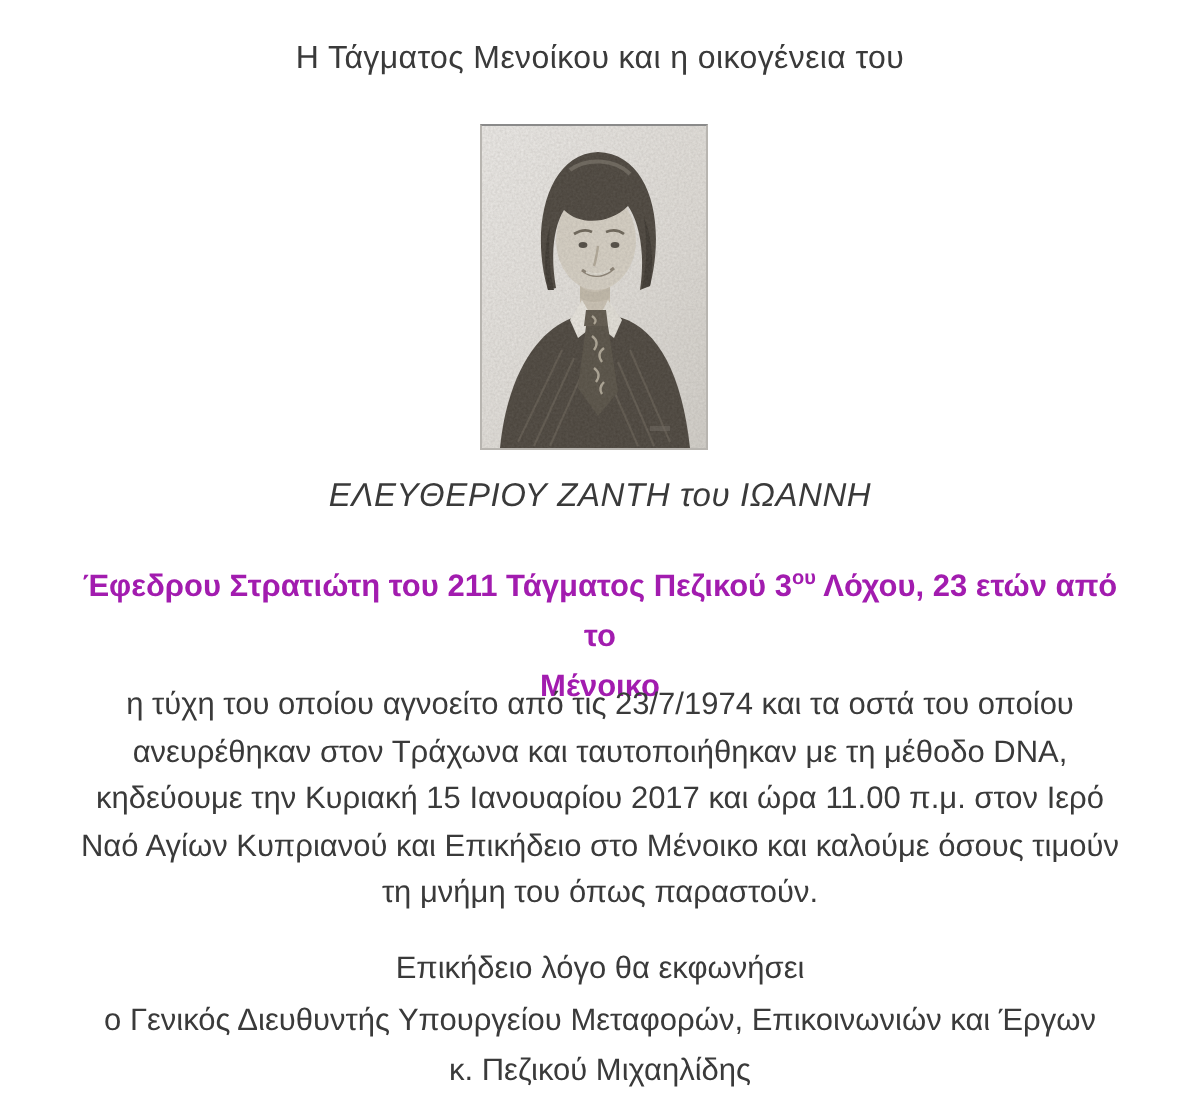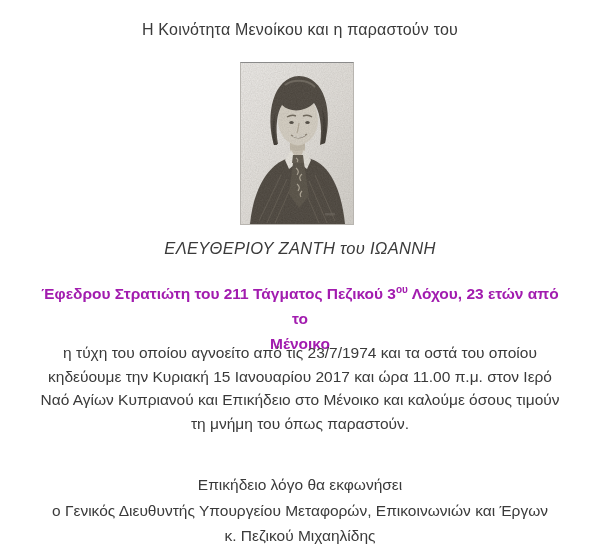--- a/index.html
+++ b/index.html
@@ -72,21 +72,21 @@
     font-size: 15.5px;
     line-height: 25.5px;
   }
   .closing-block div { margin: 0; }
 </style>
 </head>
 <body>
 
 <div class="page">
 
-  <p class="centered header-line">Η Κοινότητα Μενοίκου και η παραστούν του</p>
+  <p class="centered header-line">Η Τάγματος Μενοίκου και η οικογένεια του</p>
 
   <div class="photo-frame">
     <svg width="112" height="161" viewBox="0 0 112 161">
       <defs>
         <linearGradient id="bgg" x1="0" y1="0" x2="1" y2="1">
           <stop offset="0" stop-color="#efedea"></stop>
           <stop offset="0.6" stop-color="#e2dfda"></stop>
           <stop offset="1" stop-color="#d4d1cb"></stop>
         </linearGradient>
         <filter id="grain" x="0" y="0" width="100%" height="100%">
@@ -154,20 +154,21 @@
 
   <p class="centered deceased-name">ΕΛΕΥΘΕΡΙΟΥ ΖΑΝΤΗ του ΙΩΑΝΝΗ</p>
 
   <p class="centered rank-line">
     <span>Έφεδρου Στρατιώτη του 211 Τάγματος Πεζικού 3</span><sup>ου</sup><span> Λόχου, 23 ετών από το</span><br>
     <span>Μένοικο</span>
   </p>
 
   <div class="centered body-paragraph">
     <div>η τύχη του οποίου αγνοείτο από τις 23/7/1974 και τα οστά του οποίου</div>
+    <div>ανευρέθηκαν στον Τράχωνα και ταυτοποιήθηκαν με τη μέθοδο DNA,</div>
     <div>κηδεύουμε την Κυριακή 15 Ιανουαρίου 2017 και ώρα 11.00 π.μ. στον Ιερό</div>
     <div>Ναό Αγίων Κυπριανού και Επικήδειο στο Μένοικο και καλούμε όσους τιμούν</div>
     <div>τη μνήμη του όπως παραστούν.</div>
   </div>
 
   <div class="centered closing-block">
     <div>Επικήδειο λόγο θα εκφωνήσει</div>
     <div>ο Γενικός Διευθυντής Υπουργείου Μεταφορών, Επικοινωνιών και Έργων</div>
     <div>κ. Πεζικού Μιχαηλίδης</div>
   </div>

